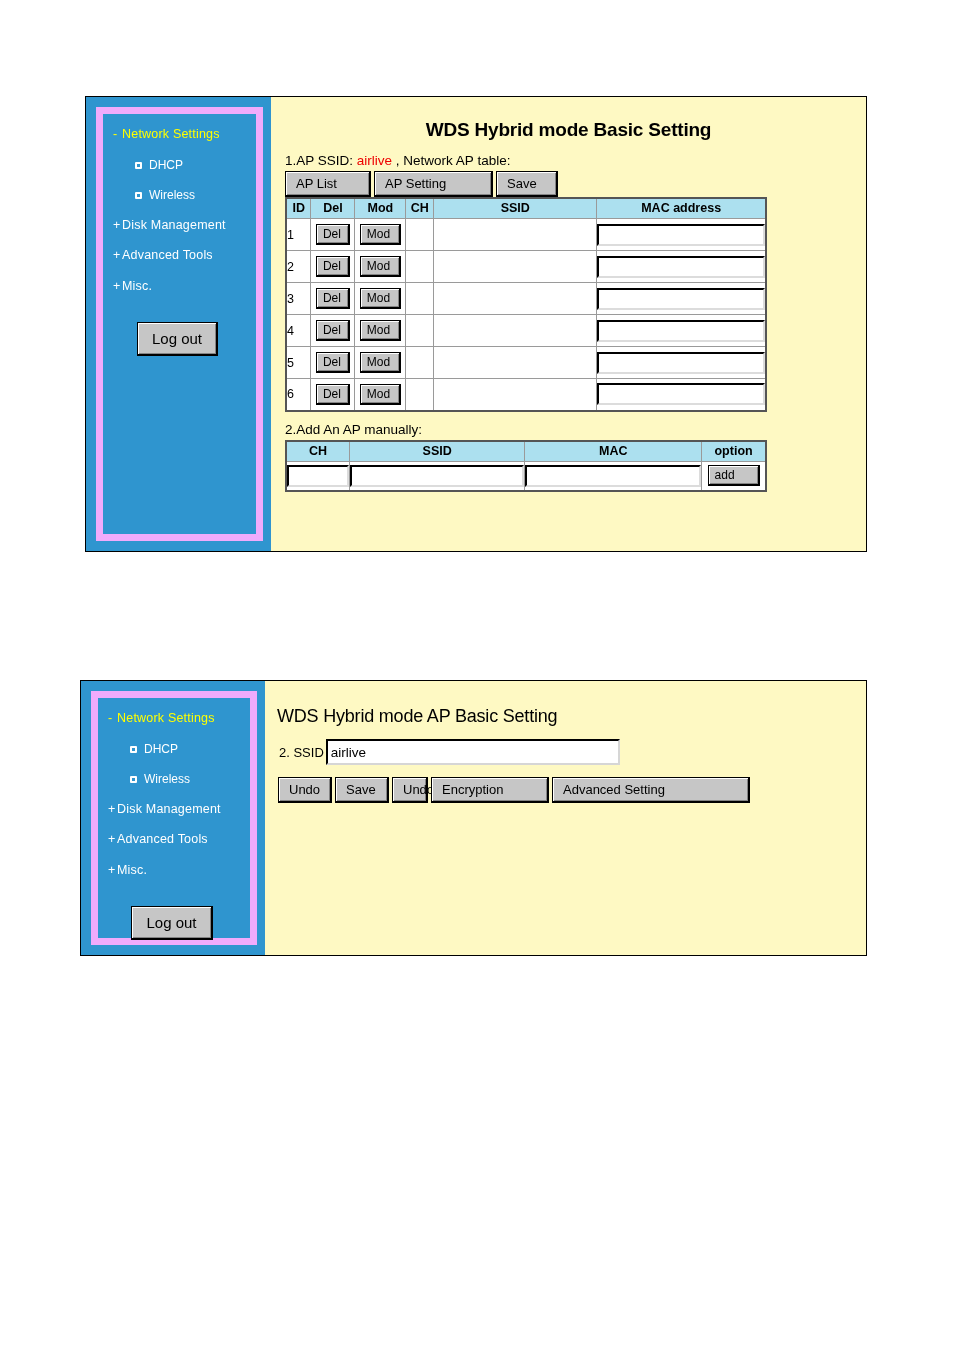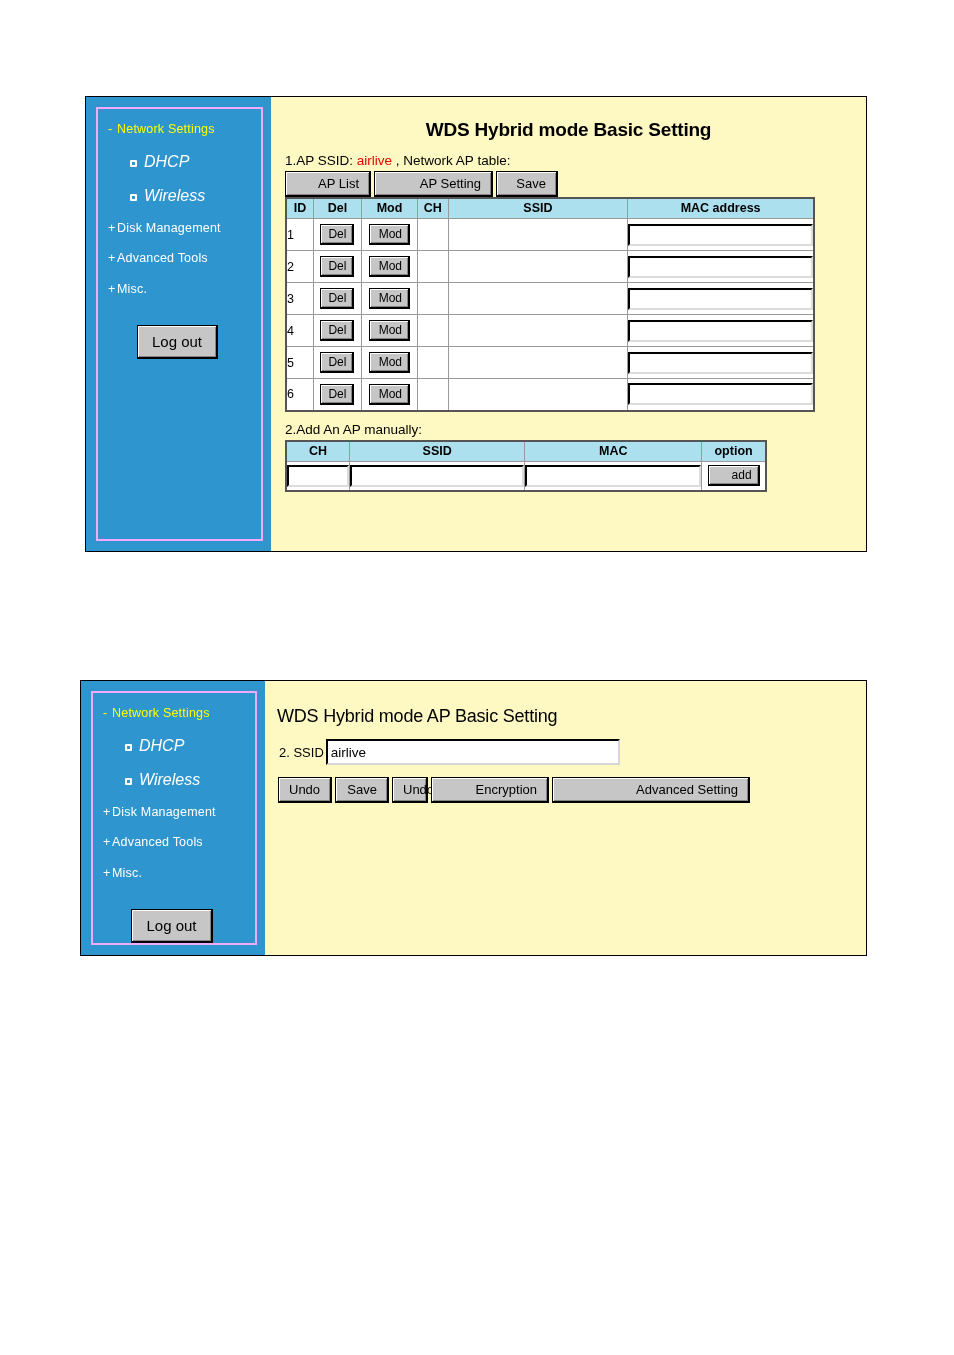--- a/index.html
+++ b/index.html
@@ -35,21 +35,21 @@
     background: #2f95cf;
     box-sizing: border-box;
     position: relative;
     flex: 0 0 auto;
     padding: 10px 8px 10px 10px;
   }
   #panel-1 .sidebar { width: 185px; }
   #panel-2 .sidebar { width: 184px; }
 
   .sidebar-inner {
-    border: 2px solid #f0abfc;
+    border: 7px solid #f0abfc;
     box-sizing: border-box;
     height: 100%;
     padding: 14px 8px 8px 10px;
     position: relative;
   }
 
   .nav-item {
     color: #ffffff;
     font-size: 12.5px;
     line-height: 1;
@@ -62,26 +62,25 @@
   }
   .nav-sign {
     display: inline-block;
     width: 9px;
     color: #ffffff;
   }
   .nav-item.root-open .nav-sign { color: #ffff00; }
 
   .nav-sub {
     color: #ffffff;
-    font-size: 16px;
+    font-size: 12px;
     line-height: 1;
     margin-bottom: 18px;
     margin-left: 22px;
     white-space: nowrap;
-    font-style: italic;
   }
   .bullet-icon {
     display: inline-block;
     width: 7px;
     height: 7px;
     border: 2px solid #ffffff;
     background: #2f95cf;
     border-radius: 1px;
     margin-right: 7px;
     vertical-align: 0px;
@@ -101,21 +100,21 @@
     border: 1px solid #000000;
     border-right-width: 2px;
     border-bottom-width: 2px;
     box-shadow: inset 1px 1px 0 #ffffff, inset -1px -1px 0 #848484;
     font-family: "Liberation Sans", sans-serif;
     font-size: 13px;
     color: #000000;
     line-height: 1;
     padding: 5px 10px;
     box-sizing: border-box;
-    text-align: right;
+    text-align: left;
     cursor: pointer;
     white-space: nowrap;
   }
   .btn-logout { font-size: 15px; padding: 8px 14px; }
 
   .btn-sm {
     font-size: 12px;
     padding: 3px 6px;
     min-width: 34px;
   }
@@ -342,21 +341,21 @@
         <span class="accent-red">airlive</span>
         <span>, Network AP table:</span>
       </div>
 
       <div class="btn-row">
         <span class="btn" style="width:86px">AP List</span>
         <span class="btn" style="width:119px">AP Setting</span>
         <span class="btn" style="width:62px">Save</span>
       </div>
 
-      <table class="grid" id="remote-ap-table" style="width:530px">
+      <table class="grid" id="remote-ap-table" style="width:482px">
         <thead>
           <tr>
             <th style="width:25px">ID</th>
             <th style="width:44px">Del</th>
             <th style="width:51px">Mod</th>
             <th style="width:28px">CH</th>
             <th style="width:164px">SSID</th>
             <th style="width:170px">MAC address</th>
           </tr>
         </thead>

